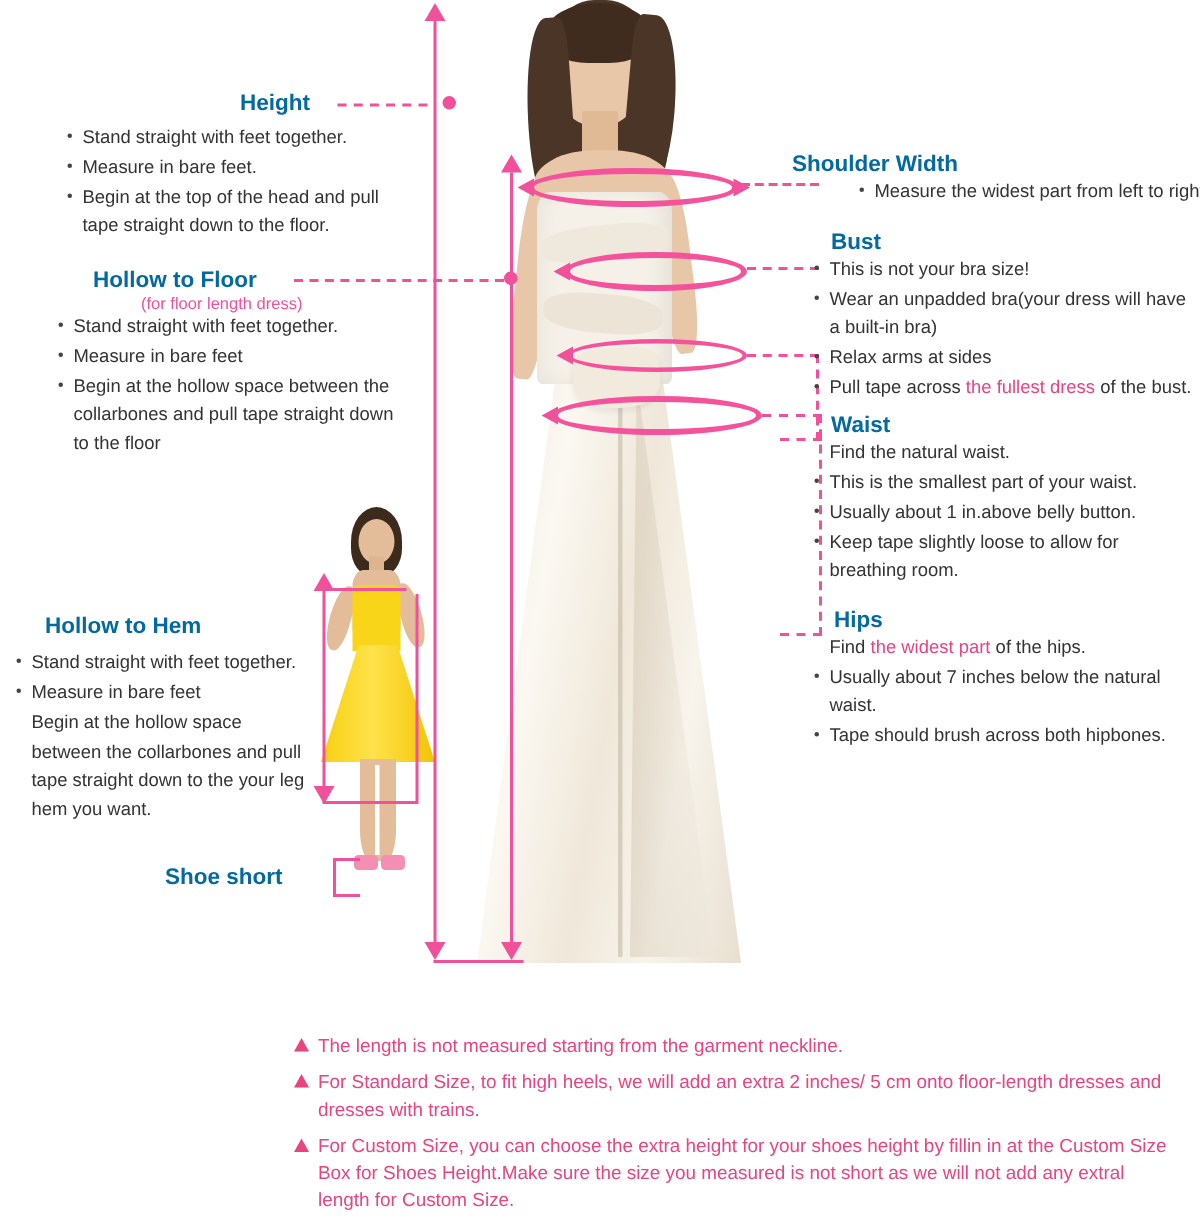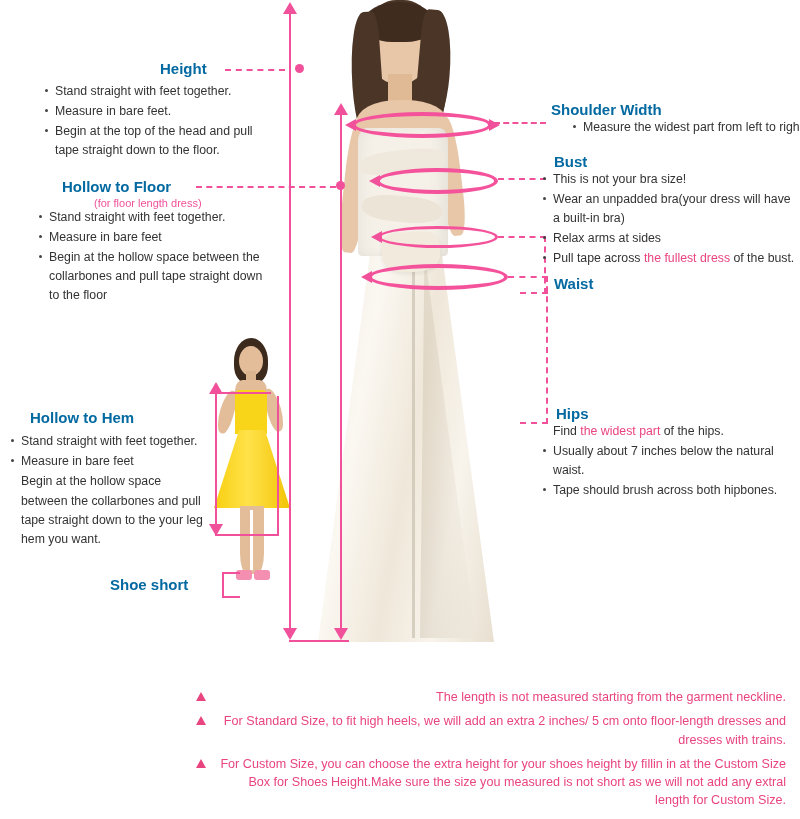--- a/index.html
+++ b/index.html
@@ -317,21 +317,20 @@
     top: 688px;
     width: 590px;
     color: #e8447f;
     font-size: 12.6px;
     line-height: 1.45;
   }
   .note-row {
     position: relative;
     padding-left: 16px;
     margin-bottom: 6px;
-    text-align: right;
   }
   .note-row .tri {
     position: absolute;
     left: 0;
     top: 4px;
     width: 0; height: 0;
     border-left: 5px solid transparent;
     border-right: 5px solid transparent;
     border-bottom: 9px solid #e8447f;
   }
@@ -441,34 +440,40 @@
   <div class="head-label" style="left:30px; top:409px;">Hollow to Hem</div>
   <div class="bullets" style="left:10px; top:432px; width:210px;">
     <div class="li">Stand straight with feet together.</div>
     <div class="li">Measure in bare feet</div>
     <div class="li nodot">Begin at the hollow space</div>
     <div class="li nodot">between the collarbones and pull tape straight down to the your leg hem  you want.</div>
   </div>
 
   <div class="head-label" style="left:110px; top:576px;">Shoe short</div>
 
-  <div class="head-label" style="left:551px; top:101px;">Shoulder Width</div>
+  <div class="head-label" style="left:528px; top:101px;">Shoulder Width</div>
   <div class="bullets" style="left:572px; top:118px; width:258px;">
     <div class="li">Measure the widest part from left to right.</div>
   </div>
 
   <div class="head-label" style="left:554px; top:153px;">Bust</div>
   <div class="bullets" style="left:542px; top:170px; width:256px;">
     <div class="li">This is not your bra size!</div>
     <div class="li">Wear an unpadded bra(your dress will have a built-in bra)</div>
     <div class="li">Relax arms at sides</div>
     <div class="li">Pull tape across <span class="hl">the fullest dress</span> of the bust.</div>
   </div>
 
   <div class="head-label" style="left:554px; top:275px;">Waist</div>
+  <div class="bullets" style="left:542px; top:292px; width:252px;">
+    <div class="li nodot">Find the natural waist.</div>
+    <div class="li">This is the smallest part of your waist.</div>
+    <div class="li">Usually about 1 in.above belly button.</div>
+    <div class="li">Keep tape slightly loose to allow for breathing room.</div>
+  </div>
 
   <div class="head-label" style="left:556px; top:405px;">Hips</div>
   <div class="bullets" style="left:542px; top:422px; width:252px;">
     <div class="li nodot">Find <span class="hl">the widest part</span> of the hips.</div>
     <div class="li">Usually about 7 inches below the natural waist.</div>
     <div class="li">Tape should brush across both hipbones.</div>
   </div>
 
   <div class="notes">
     <div class="note-row">

